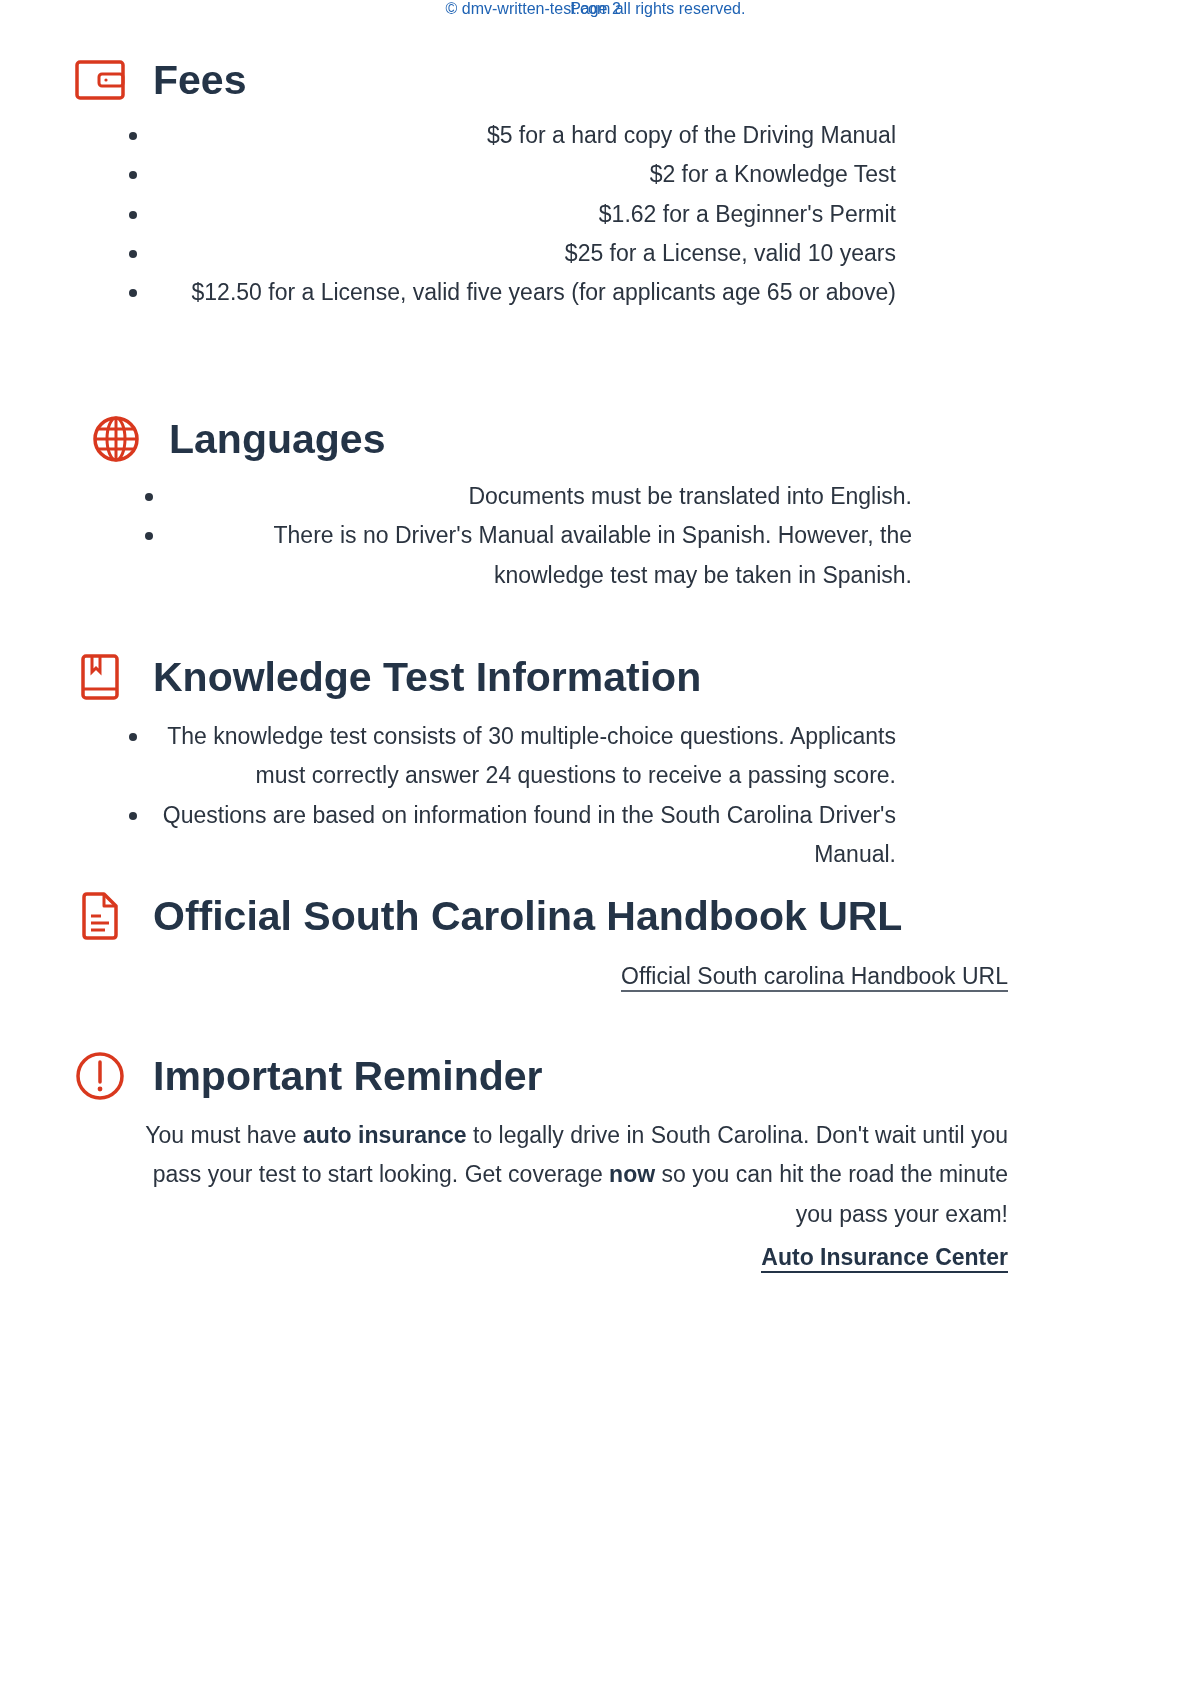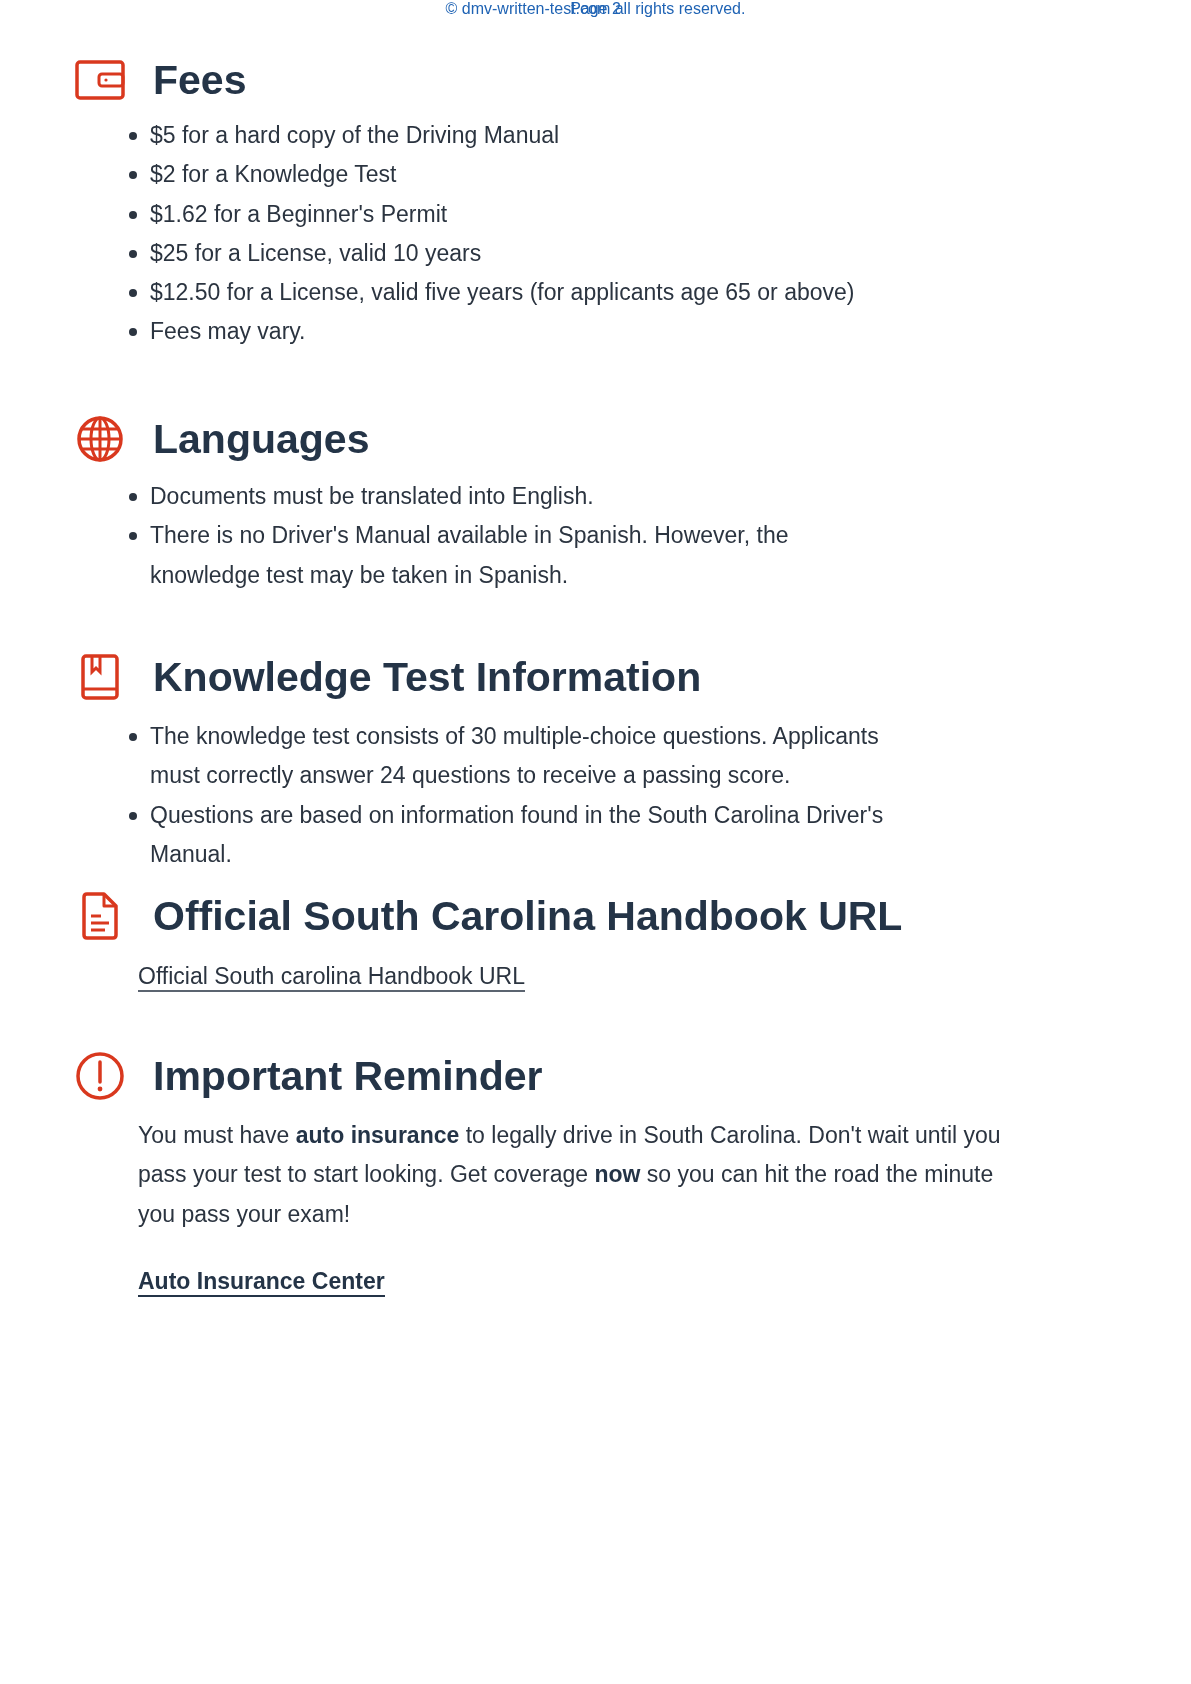--- a/index.html
+++ b/index.html
@@ -12,20 +12,21 @@
       height: 1684px;
       position: relative;
       overflow: hidden;
       font-family: "Liberation Sans", sans-serif;
       color: #2b3440;
     }
     .section {
       position: absolute;
       left: 0;
       width: 1008px;
+      text-align: right;
     }
     .sec-head {
       position: relative;
       height: 56px;
     }
     .sec-icon {
       position: absolute;
       left: 75px;
       top: 4px;
       width: 50px;
@@ -87,21 +88,21 @@
       line-height: 39.3px;
       margin: 0;
       color: #2b3440;
     }
     .para b { color: #243447; }
     .ins-link {
       padding-left: 138px;
       font-size: 23px;
       line-height: 39px;
       font-weight: bold;
-      margin-top: 28px;
+      margin-top: 4px;
     }
     .ins-link a { color: #243447; border-bottom-color: #243447; }
     .footer {
       position: absolute;
       left: 0;
       width: 1191px;
       text-align: center;
       color: #1f63b4;
     }
   </style>
@@ -118,25 +119,24 @@
       </svg>
     </span>
     <h2 class="sec-title">Fees</h2>
   </div>
   <ul class="bullets" style="margin-top:8px;">
     <li><span class="dot"></span><span>$5 for a hard copy of the Driving Manual</span></li>
     <li><span class="dot"></span><span>$2 for a Knowledge Test</span></li>
     <li><span class="dot"></span><span>$1.62 for a Beginner's Permit</span></li>
     <li><span class="dot"></span><span>$25 for a License, valid 10 years</span></li>
     <li><span class="dot"></span><span>$12.50 for a License, valid five years (for applicants age 65 or above)</span></li>
-    <li><span class="dot"></span><span>Fees may vary.</span></li>
   </ul>
 </div>
 
-<div class="section" style="top:411px;">
+<div class="section" style="top:411px;padding-left:16px;">
   <div class="sec-head">
     <span class="sec-icon">
       <svg width="48" height="48" viewBox="0 0 48 48">
         <circle cx="24" cy="24" r="21" fill="none" stroke="#d9381e" stroke-width="3.5"></circle>
         <ellipse cx="24" cy="24" rx="9" ry="21" fill="none" stroke="#d9381e" stroke-width="3"></ellipse>
         <line x1="24" y1="3" x2="24" y2="45" stroke="#d9381e" stroke-width="3"></line>
         <line x1="3" y1="24" x2="45" y2="24" stroke="#d9381e" stroke-width="3"></line>
         <line x1="7" y1="14" x2="41" y2="14" stroke="#d9381e" stroke-width="3"></line>
         <line x1="7" y1="34" x2="41" y2="34" stroke="#d9381e" stroke-width="3"></line>
       </svg>

